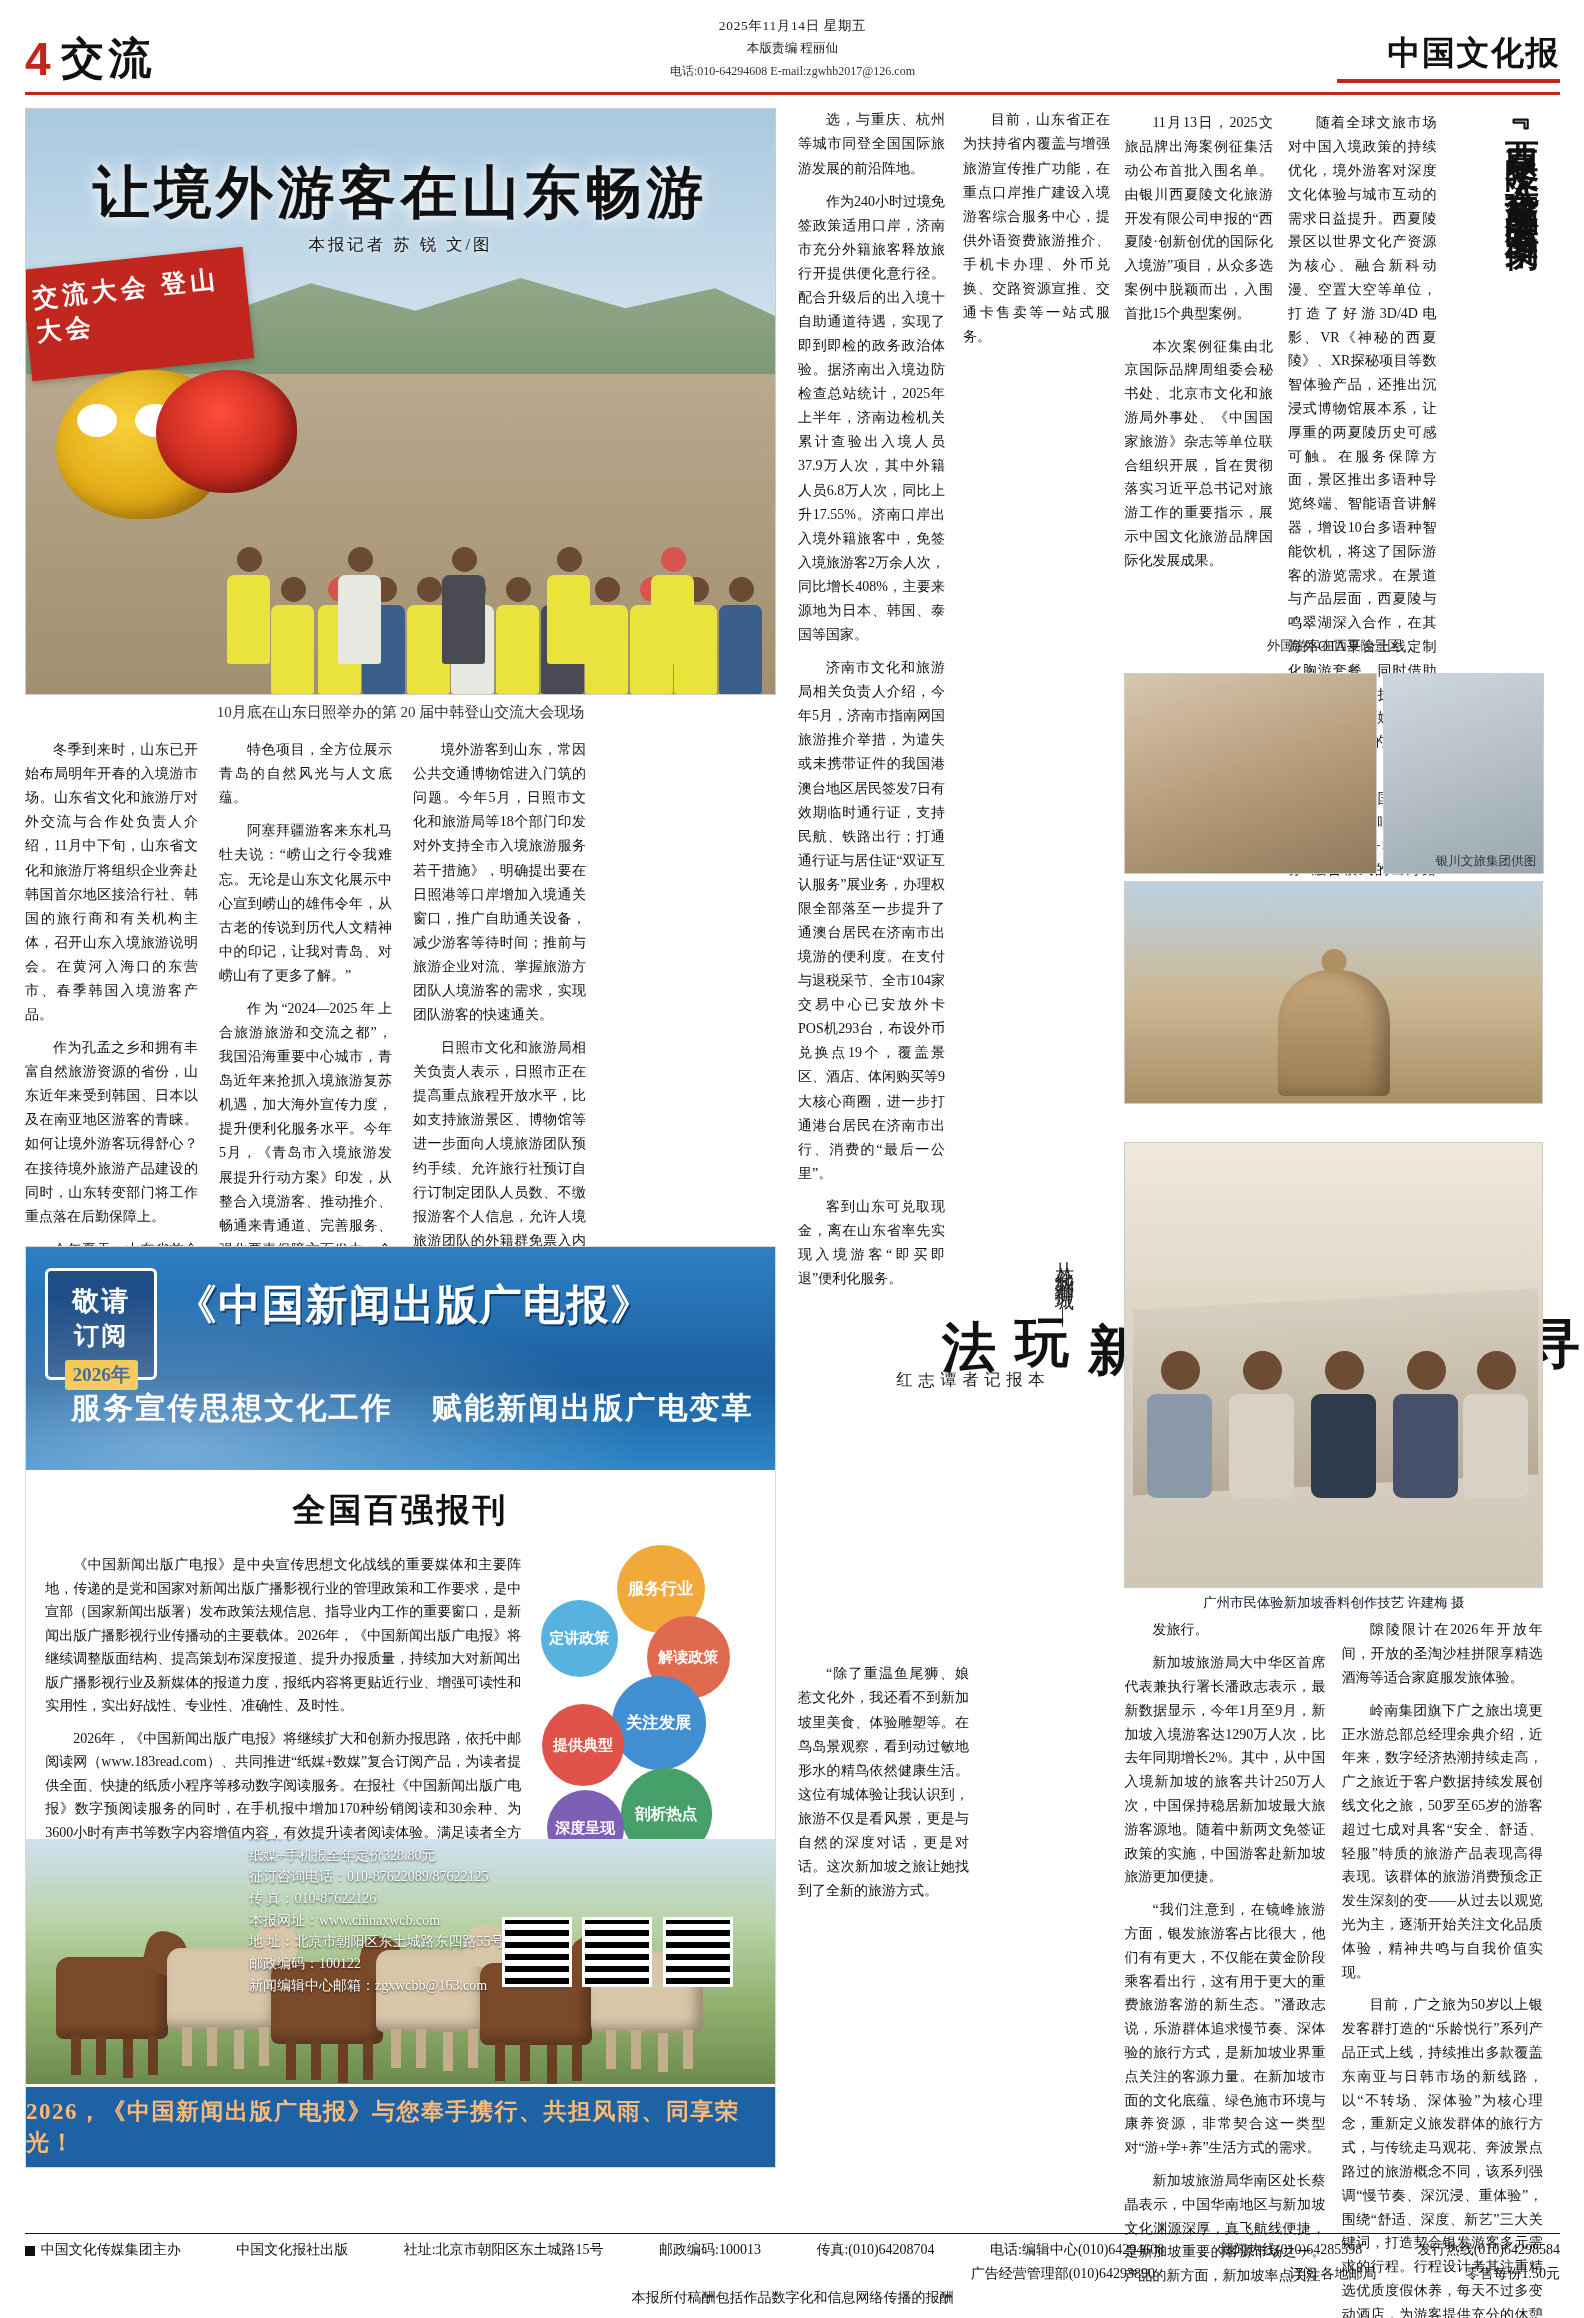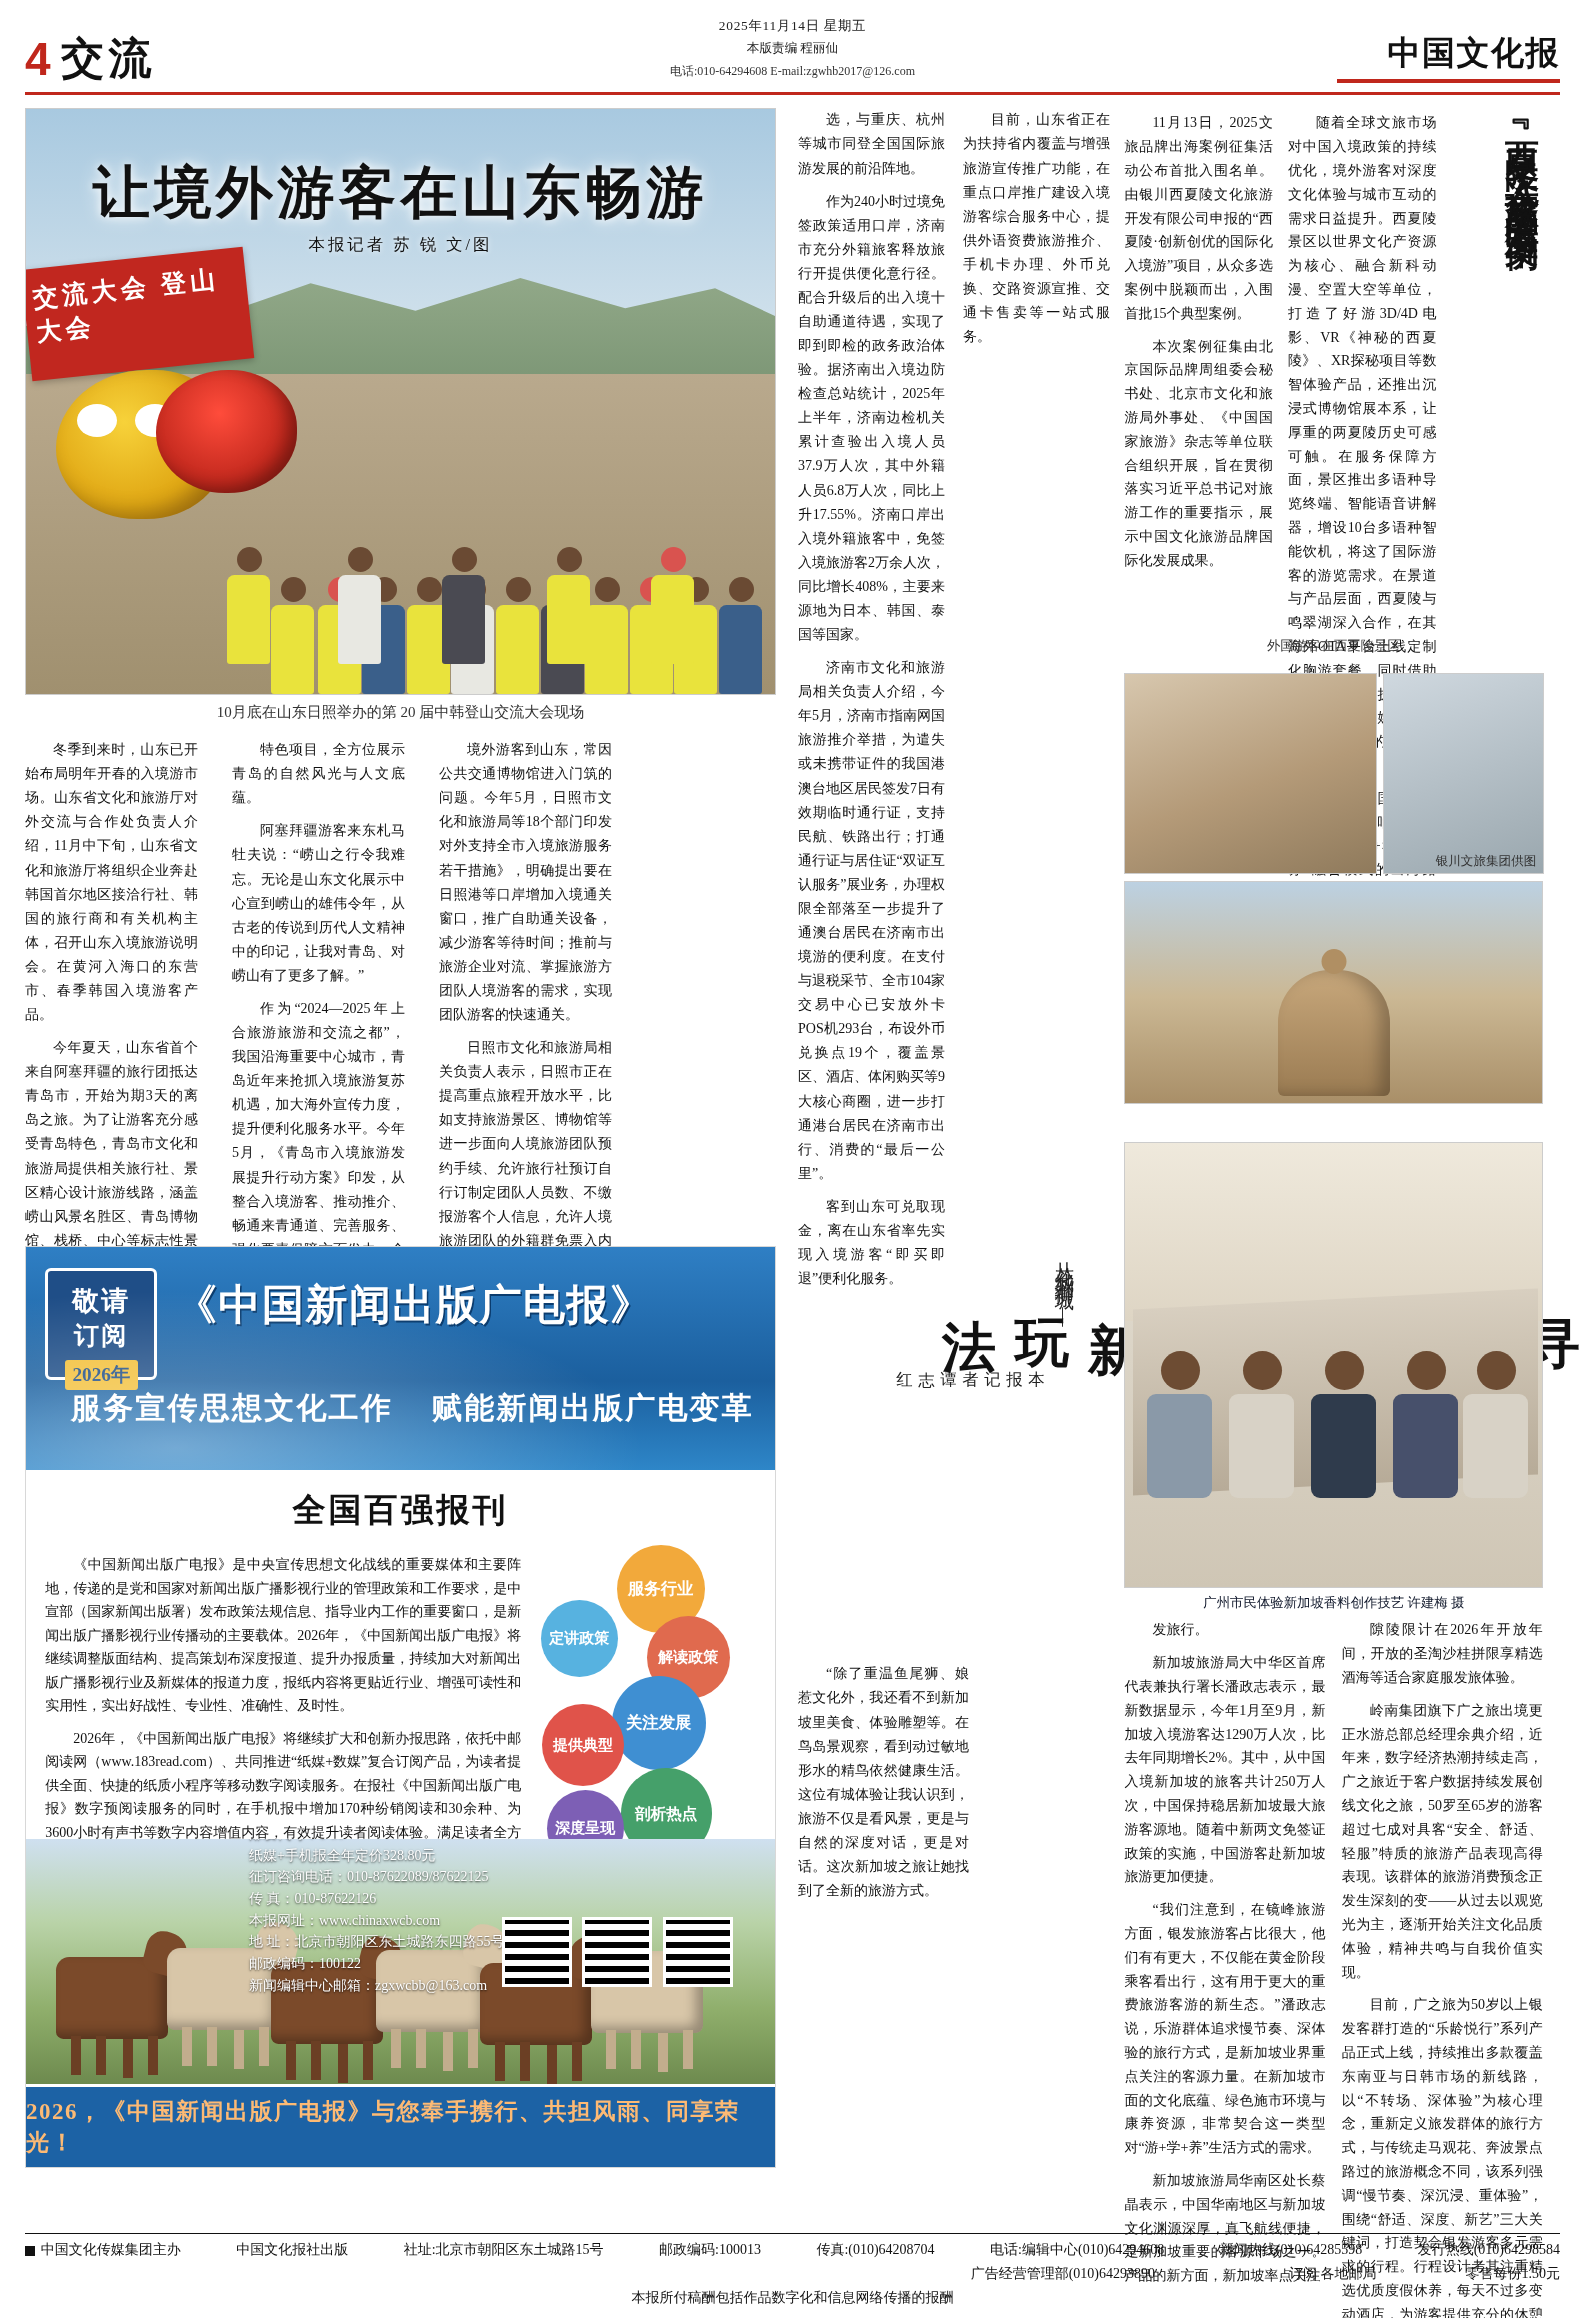--- a/index.html
+++ b/index.html
@@ -62,21 +62,21 @@
   .person { position:absolute; bottom:0; width:45px; }
   .person .head { width:25px; height:25px; border-radius:50%; background:#6a4a33; margin:0 auto 3px; }
   .person .body { width:43px; height:89px; background:#e9e33c; border-radius:7.4px 7.4px 3px 3px; }
   .person.cap .head { background:#d9534f; }
   .person.blue .body { background:#3a5f8a; }
   .person.dark .body { background:#4a4a52; }
   .person.white .body { background:#e8e8e2; }
   .lead-caption { font-size:15px; color:#333; text-align:center; margin-top:7.4px; }
 
   
-  .lead-cols { display:flex; gap:34px; margin-top:16.4px; }
+  .lead-cols { display:flex; gap:21px; margin-top:16.4px; }
   .tcol { width:173px; font-size:14px; line-height:1.72; text-align:justify; color:#111; }
   .tcol p { margin:0 0 9px; text-indent:2em; }
 
   
   .main-right-cols { position:absolute; left:773px; top:0; width:312px; display:flex; gap:18px; }
   .main-right-cols .tcol { width:147px; }
 
   
   .ad {
     position:absolute; left:0; top:1138px; width:751px; height:922px;
@@ -274,20 +274,21 @@
           <div class="ph-lion1"></div>
           <div class="ph-lion2"></div>
           <div class="lead-headline">让境外游客在山东畅游</div>
           <div class="lead-byline">本报记者  苏  锐  文/图</div>
         </div>
         <div class="lead-caption">10月底在山东日照举办的第 20 届中韩登山交流大会现场</div>
 
         <div class="lead-cols">
           <div class="tcol">
             <p>冬季到来时，山东已开始布局明年开春的入境游市场。山东省文化和旅游厅对外交流与合作处负责人介绍，11月中下旬，山东省文化和旅游厅将组织企业奔赴韩国首尔地区接洽行社、韩国的旅行商和有关机构主体，召开山东入境旅游说明会。在黄河入海口的东营市、春季韩国入境游客产品。</p>
+            <p>作为孔孟之乡和拥有丰富自然旅游资源的省份，山东近年来受到韩国、日本以及在南亚地区游客的青睐。如何让境外游客玩得舒心？在接待境外旅游产品建设的同时，山东转变部门将工作重点落在后勤保障上。</p>
             <p>今年夏天，山东省首个来自阿塞拜疆的旅行团抵达青岛市，开始为期3天的离岛之旅。为了让游客充分感受青岛特色，青岛市文化和旅游局提供相关旅行社、景区精心设计旅游线路，涵盖崂山风景名胜区、青岛博物馆、栈桥、中心等标志性景点，并安排夜游浮山湾灯光秀、啤酒体验等</p>
           </div>
           <div class="tcol">
             <p>特色项目，全方位展示青岛的自然风光与人文底蕴。</p>
             <p>阿塞拜疆游客来东札马牡夫说：“崂山之行令我难忘。无论是山东文化展示中心宣到崂山的雄伟令年，从古老的传说到历代人文精神中的印记，让我对青岛、对崂山有了更多了解。”</p>
             <p>作为“2024—2025年上合旅游旅游和交流之都”，我国沿海重要中心城市，青岛近年来抢抓入境旅游复苏机遇，加大海外宣传力度，提升便利化服务水平。今年5月，《青岛市入境旅游发展提升行动方案》印发，从整合入境游客、推动推介、畅通来青通道、完善服务、强化要素保障方面发力，全面提升入境游竞争力。</p>
             <p>10月底，第20届中韩登山交流大会在日照市举办。该活动由日照市文化和旅游局、韩中登山交流协会共同主办，吸引了180余名韩国登山爱好者参加。3天时间里，登山团分上山、拼舱游国家森林公园、东夷小镇、莒州博物馆等地游览。</p>
           </div>
           <div class="tcol">
             <p>境外游客到山东，常因公共交通博物馆进入门筑的问题。今年5月，日照市文化和旅游局等18个部门印发对外支持全市入境旅游服务若干措施》，明确提出要在日照港等口岸增加入境通关窗口，推广自助通关设备，减少游客等待时间；推前与旅游企业对流、掌握旅游方团队人境游客的需求，实现团队游客的快速通关。</p>

